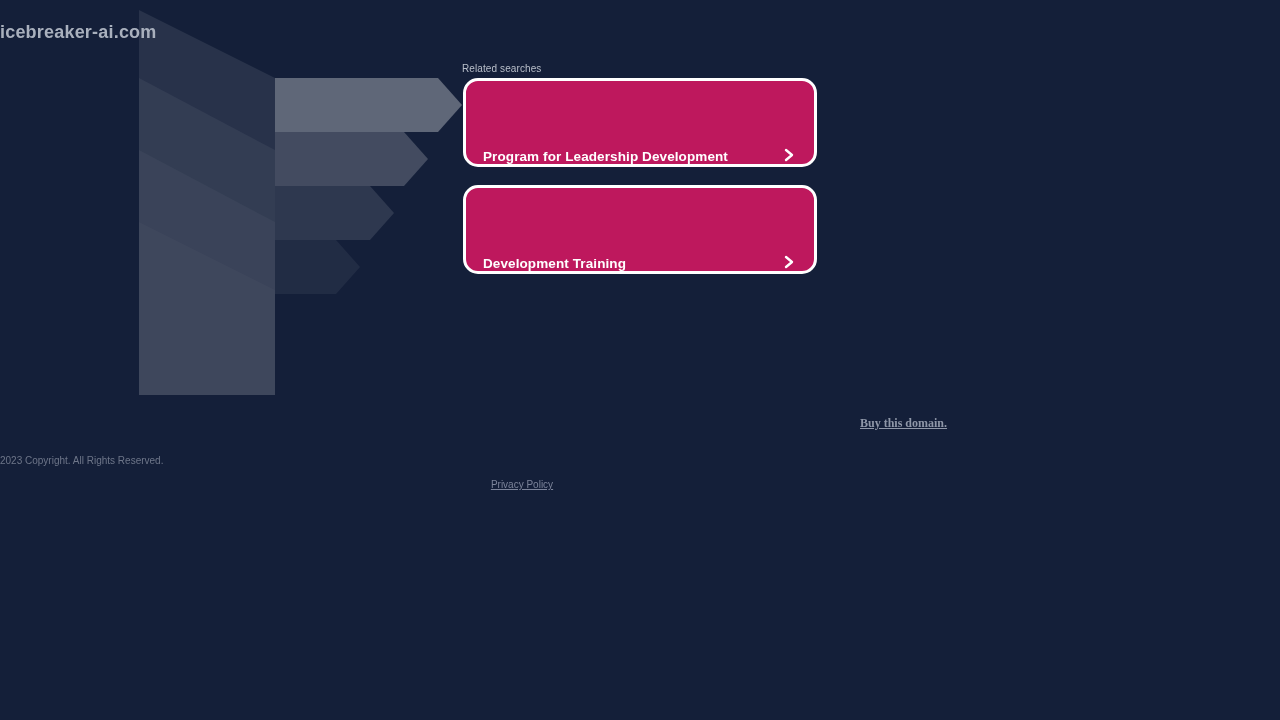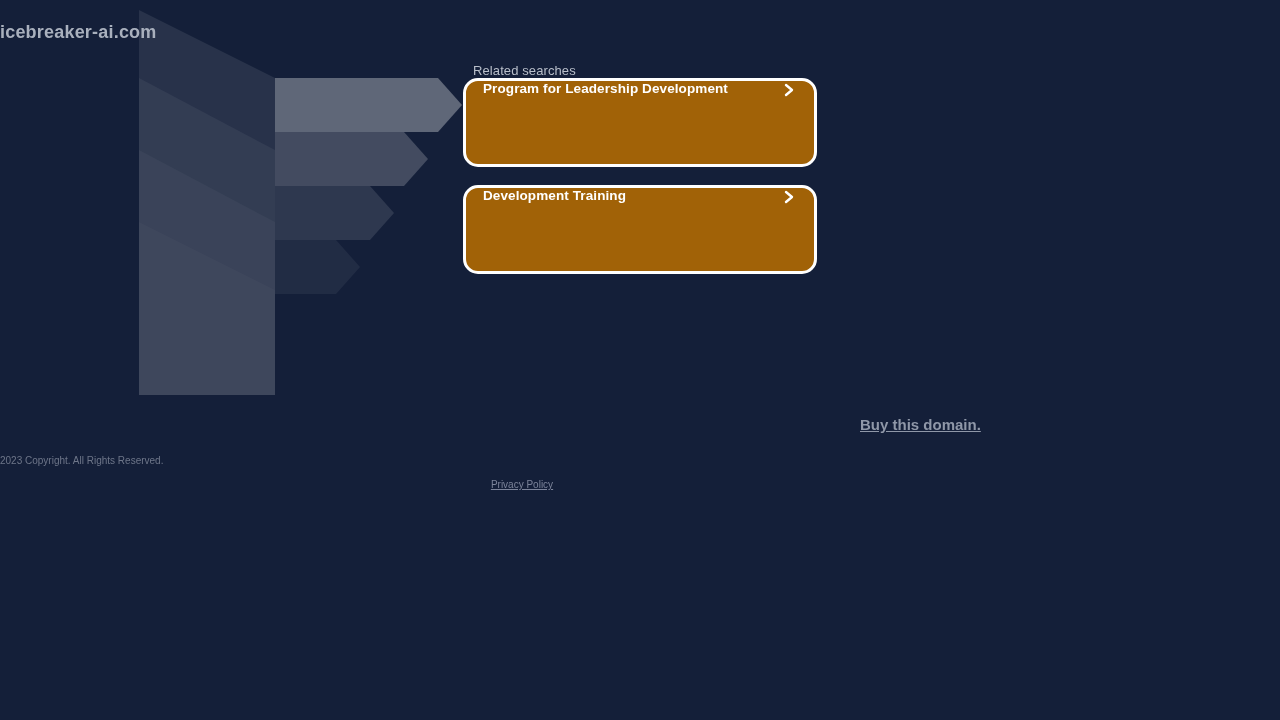--- a/index.html
+++ b/index.html
@@ -42,43 +42,43 @@
     text-align: left;
     font-size: 18px;
     font-weight: bold;
     letter-spacing: 0.2px;
     color: #a9b0bd;
   }
 
   .related-label {
     position: absolute;
     top: 63px;
-    left: 473px;
-    font-size: 13px;
+    left: 462px;
+    font-size: 10px;
     color: #b9bfca;
     letter-spacing: 0.1px;
   }
 
   .cards {
     position: absolute;
     top: 78px;
     left: 463px;
     width: 354px;
     display: flex;
     flex-direction: column;
     gap: 18px;
   }
 
   .search-card {
     height: 89px;
     border: 3px solid #ffffff;
     border-radius: 15px;
-    background: #a16207;
+    background: #be185d;
     display: flex;
-    align-items: flex-start;
+    align-items: flex-end;
     justify-content: space-between;
     padding: 0 18px 0 17px;
     cursor: pointer;
   }
 
   .search-card-label {
     font-size: 13.5px;
     font-weight: bold;
     color: #ffffff;
     letter-spacing: 0.1px;
@@ -89,25 +89,26 @@
     height: 18px;
     flex: none;
   }
 
   .chevron-icon svg { display: block; }
 
   .buy-domain {
     position: absolute;
     top: 416px;
     left: 860px;
-    font-size: 15px;
+    font-size: 12px;
     font-weight: bold;
     color: #8f97a8;
     text-decoration: underline;
     cursor: pointer;
+    font-family: Liberation Serif, serif;
   }
 
   .copyright {
     position: absolute;
     top: 455px;
     left: 0;
     width: 1280px;
     text-align: left;
     font-size: 10px;
     color: #6e7689;

